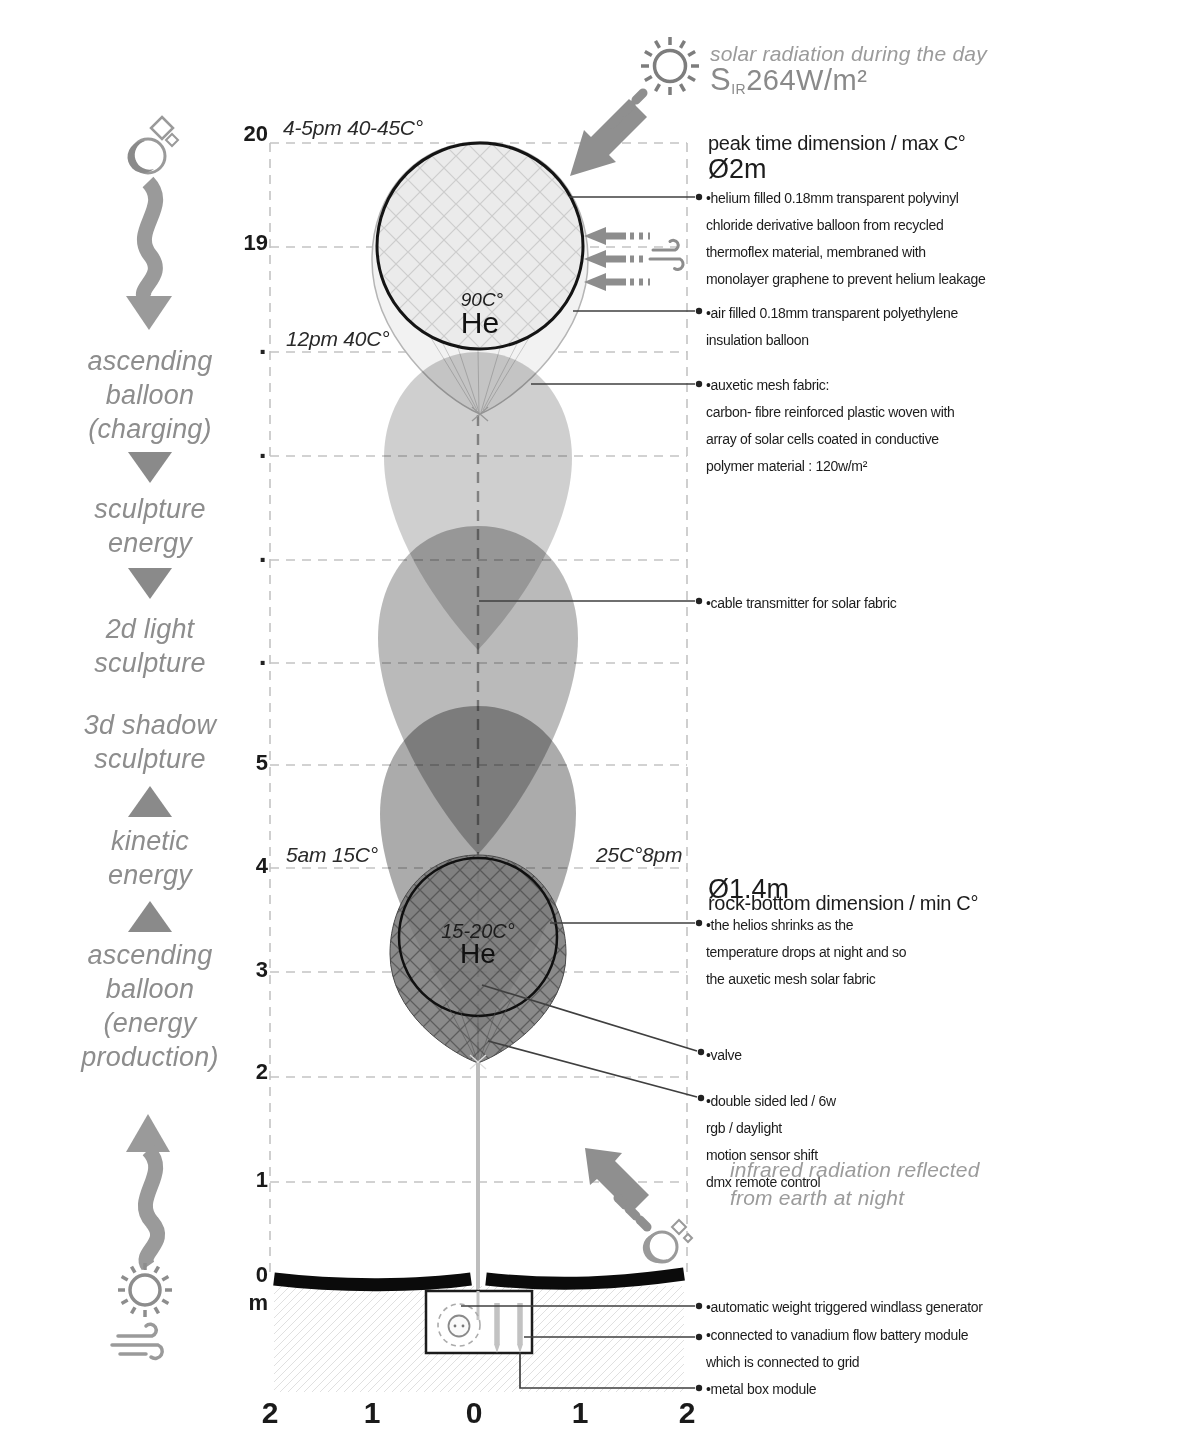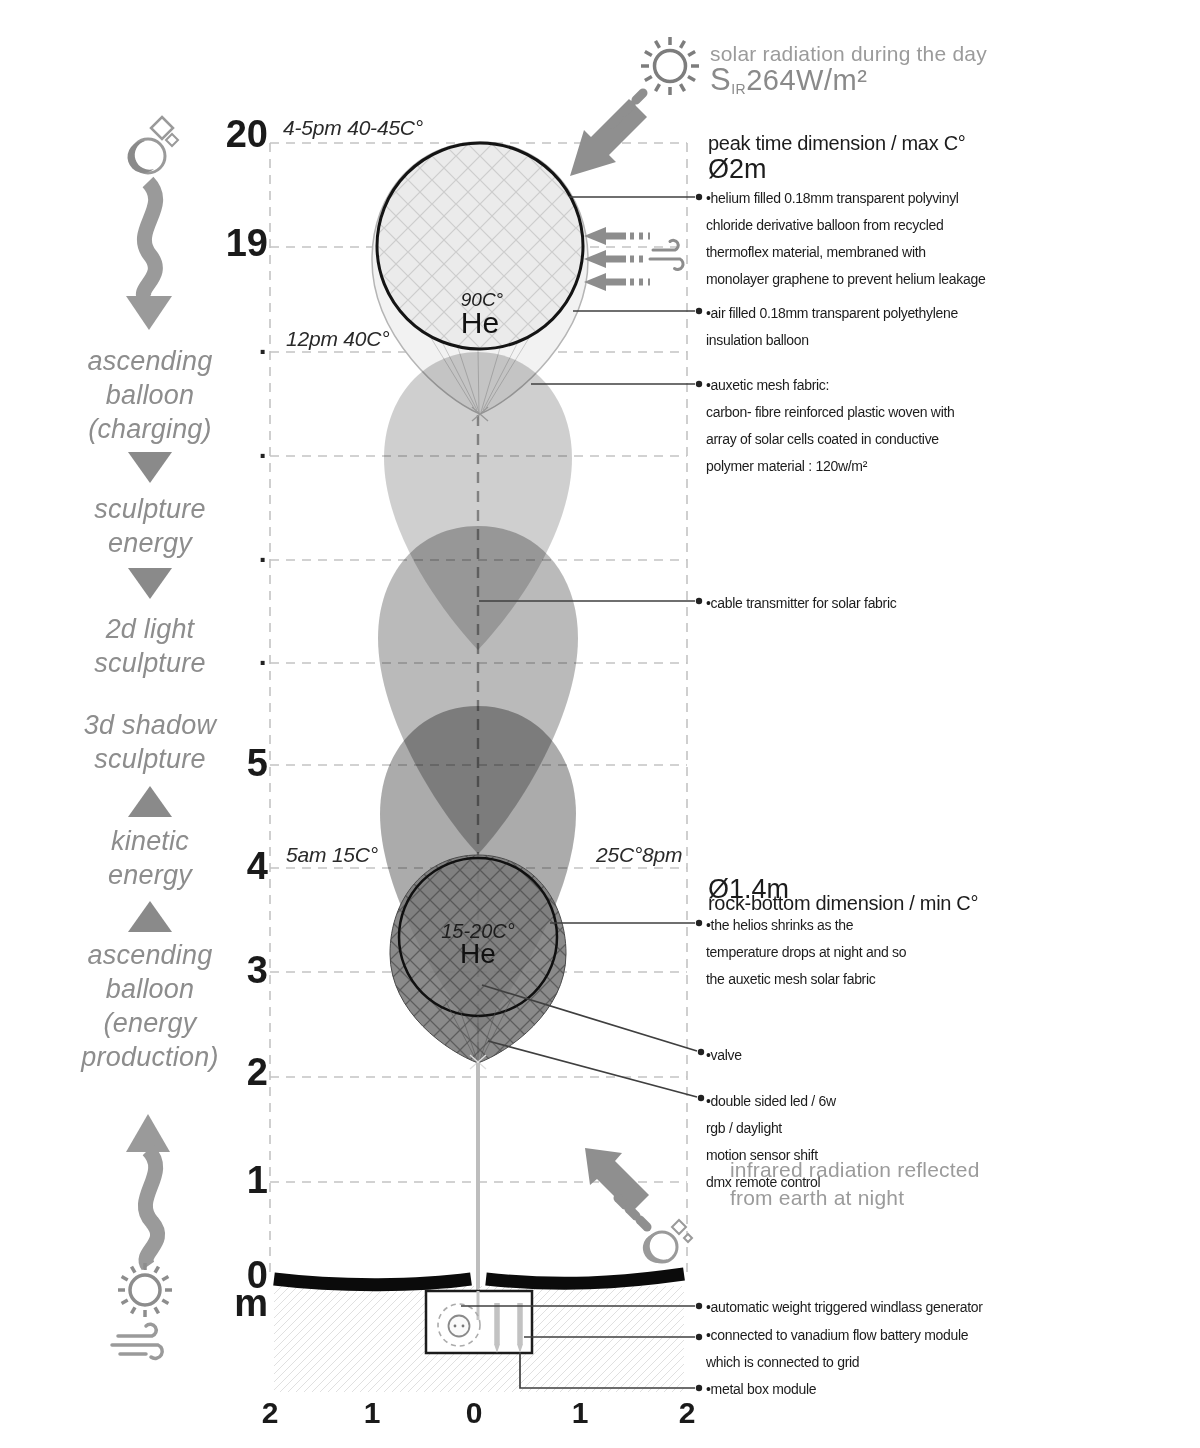--- a/index.html
+++ b/index.html
@@ -3,27 +3,27 @@
 <meta charset="utf-8">
 <style>
   html,body{margin:0;padding:0;background:#fff;}
   body{width:1200px;height:1448px;position:relative;font-family:"Liberation Sans",sans-serif;}
   .canvas{position:absolute;left:0;top:0;width:1200px;height:1448px;background:#fff;overflow:hidden;}
   svg.art{position:absolute;left:0;top:0;}
   .abs{position:absolute;}
   .note{font-size:14px;line-height:27px;color:#1c1c1c;letter-spacing:-0.3px;white-space:pre-line;}
   .dim-title{font-size:20px;color:#1c1c1c;letter-spacing:-0.3px;line-height:26px;}
   .dim-value{font-size:27px;color:#1c1c1c;line-height:30px;}
-  .gray-caption{font-size:21px;line-height:28px;color:#9b9b9b;white-space:pre-line;letter-spacing:0.2px;}
+  .gray-caption{font-style:italic;font-size:21px;line-height:28px;color:#9b9b9b;white-space:pre-line;letter-spacing:0.2px;}
   .sir-line{color:#8a8a8a;letter-spacing:0.5px;}
   .sir-line .s{font-size:31px;}
   .sir-line sub{font-size:14px;}
   .sir-line .v{font-size:29px;}
   .side-label{font-style:italic;font-size:27px;line-height:34px;color:#8d8d8d;text-align:center;width:210px;left:45px;white-space:pre-line;letter-spacing:0.2px;}
-  .ytick{left:178px;width:90px;text-align:right;font-size:38px;line-height:36px;color:#1a1a1a;font-weight:600;}
+  .ytick{left:178px;width:90px;text-align:right;font-size:22px;line-height:36px;color:#1a1a1a;font-weight:600;}
   .ytick.dot{font-size:28px;color:#222;}
   .xtick{width:44px;text-align:center;font-size:30px;font-weight:600;color:#1a1a1a;}
   .time-label{font-style:italic;font-size:21px;color:#2a2a2a;letter-spacing:-0.2px;}
   .balloon-temp{font-style:italic;font-size:19px;color:#1d1d1d;text-align:center;width:120px;}
   .balloon-gas{font-size:30px;color:#111;text-align:center;width:120px;font-weight:500;}
 </style>
 </head>
 <body>
 
 <div class="canvas">

